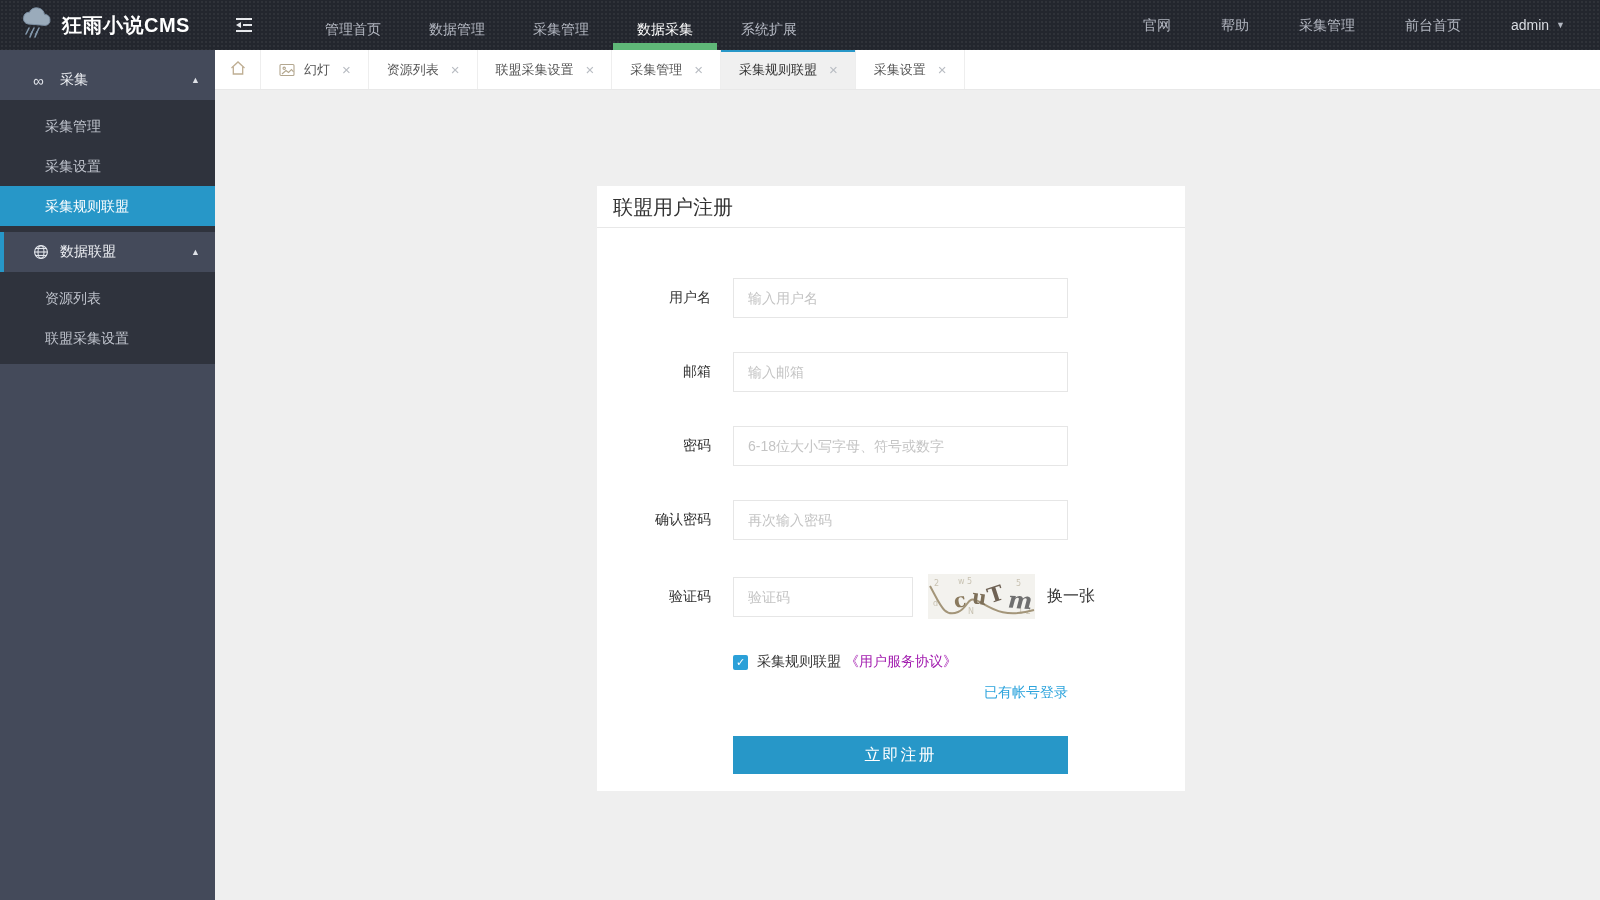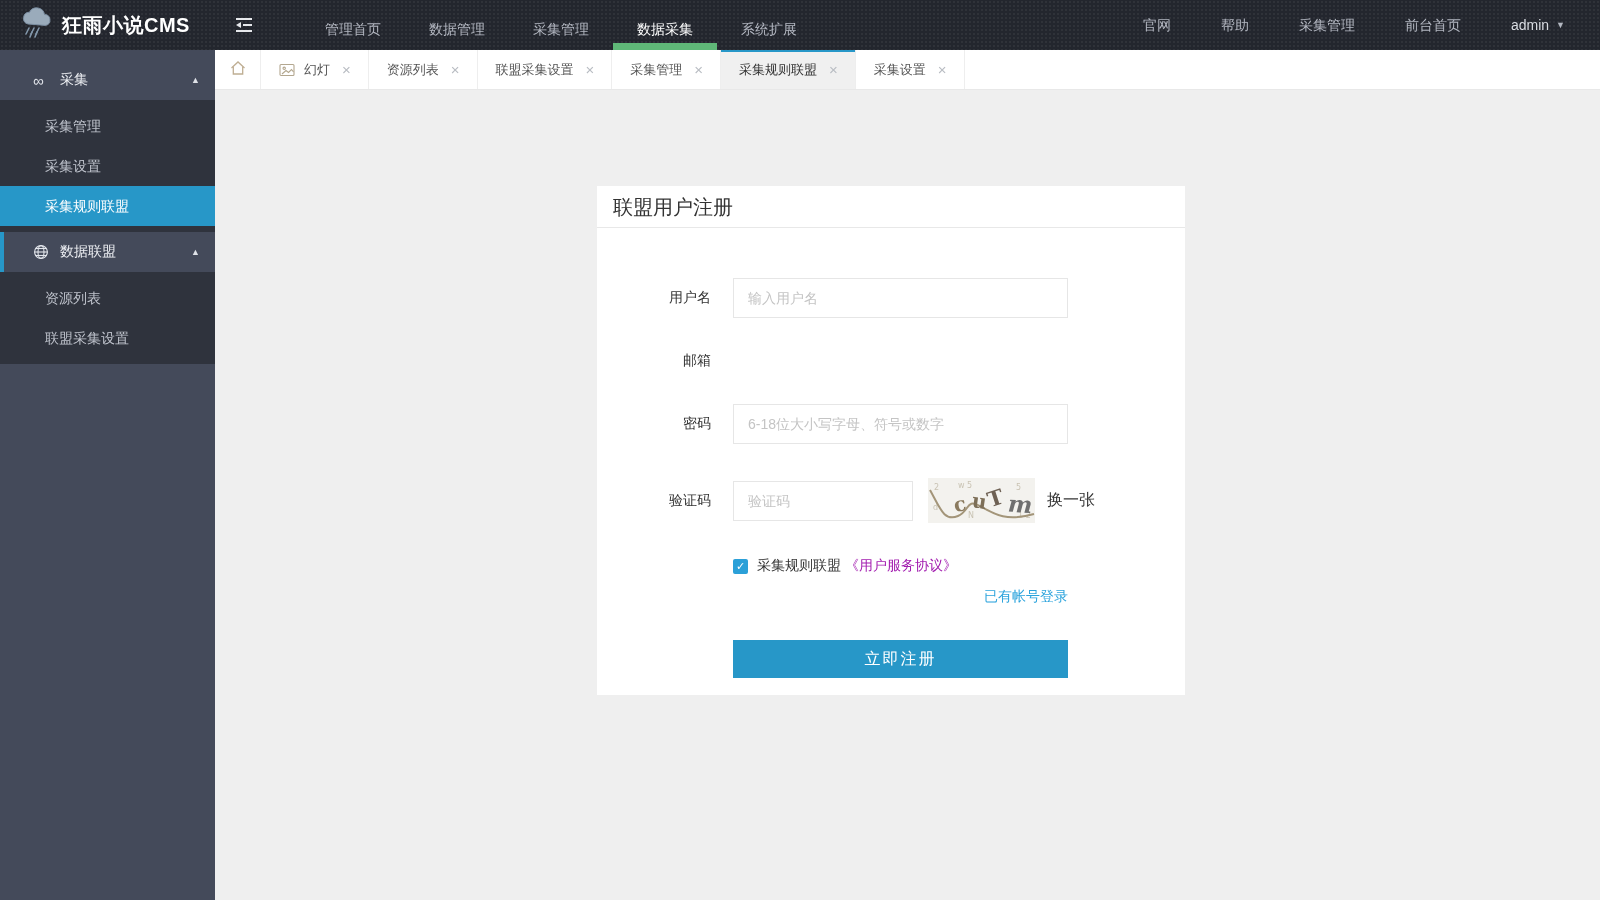--- a/index.html
+++ b/index.html
@@ -224,29 +224,38 @@
 
       <div class="form-row">
         <div class="form-label">用户名</div>
         <div class="form-control">
           <input class="inp" type="text" placeholder="输入用户名" style="">
         </div>
       </div>
 
       <div class="form-row">
         <div class="form-label">邮箱</div>
+        <div class="form-control">
+          <input class="inp" type="text" placeholder="输入邮箱" style="">
+        </div>
       </div>
 
       <div class="form-row">
         <div class="form-label">密码</div>
         <div class="form-control">
           <input class="inp" type="text" placeholder="6-18位大小写字母、符号或数字" style="">
         </div>
       </div>
 
+      <div class="form-row">
+        <div class="form-label">确认密码</div>
+        <div class="form-control">
+          <input class="inp" type="text" placeholder="再次输入密码" style="">
+        </div>
+      </div>
 
       <div class="form-row">
         <div class="form-label">验证码</div>
         <div class="form-control captcha-wrap">
           <input class="inp small" type="text" placeholder="验证码" style="">
           <svg class="captcha-img" viewBox="0 0 107 45">
             <rect x="0" y="0" width="107" height="45" fill="#f3f2ee"></rect>
             <g fill="#c9c3b3" font-size="8" font-family="DejaVu Sans, sans-serif">
               <text x="6" y="12">2</text>
               <text x="30" y="10">w 5</text>

